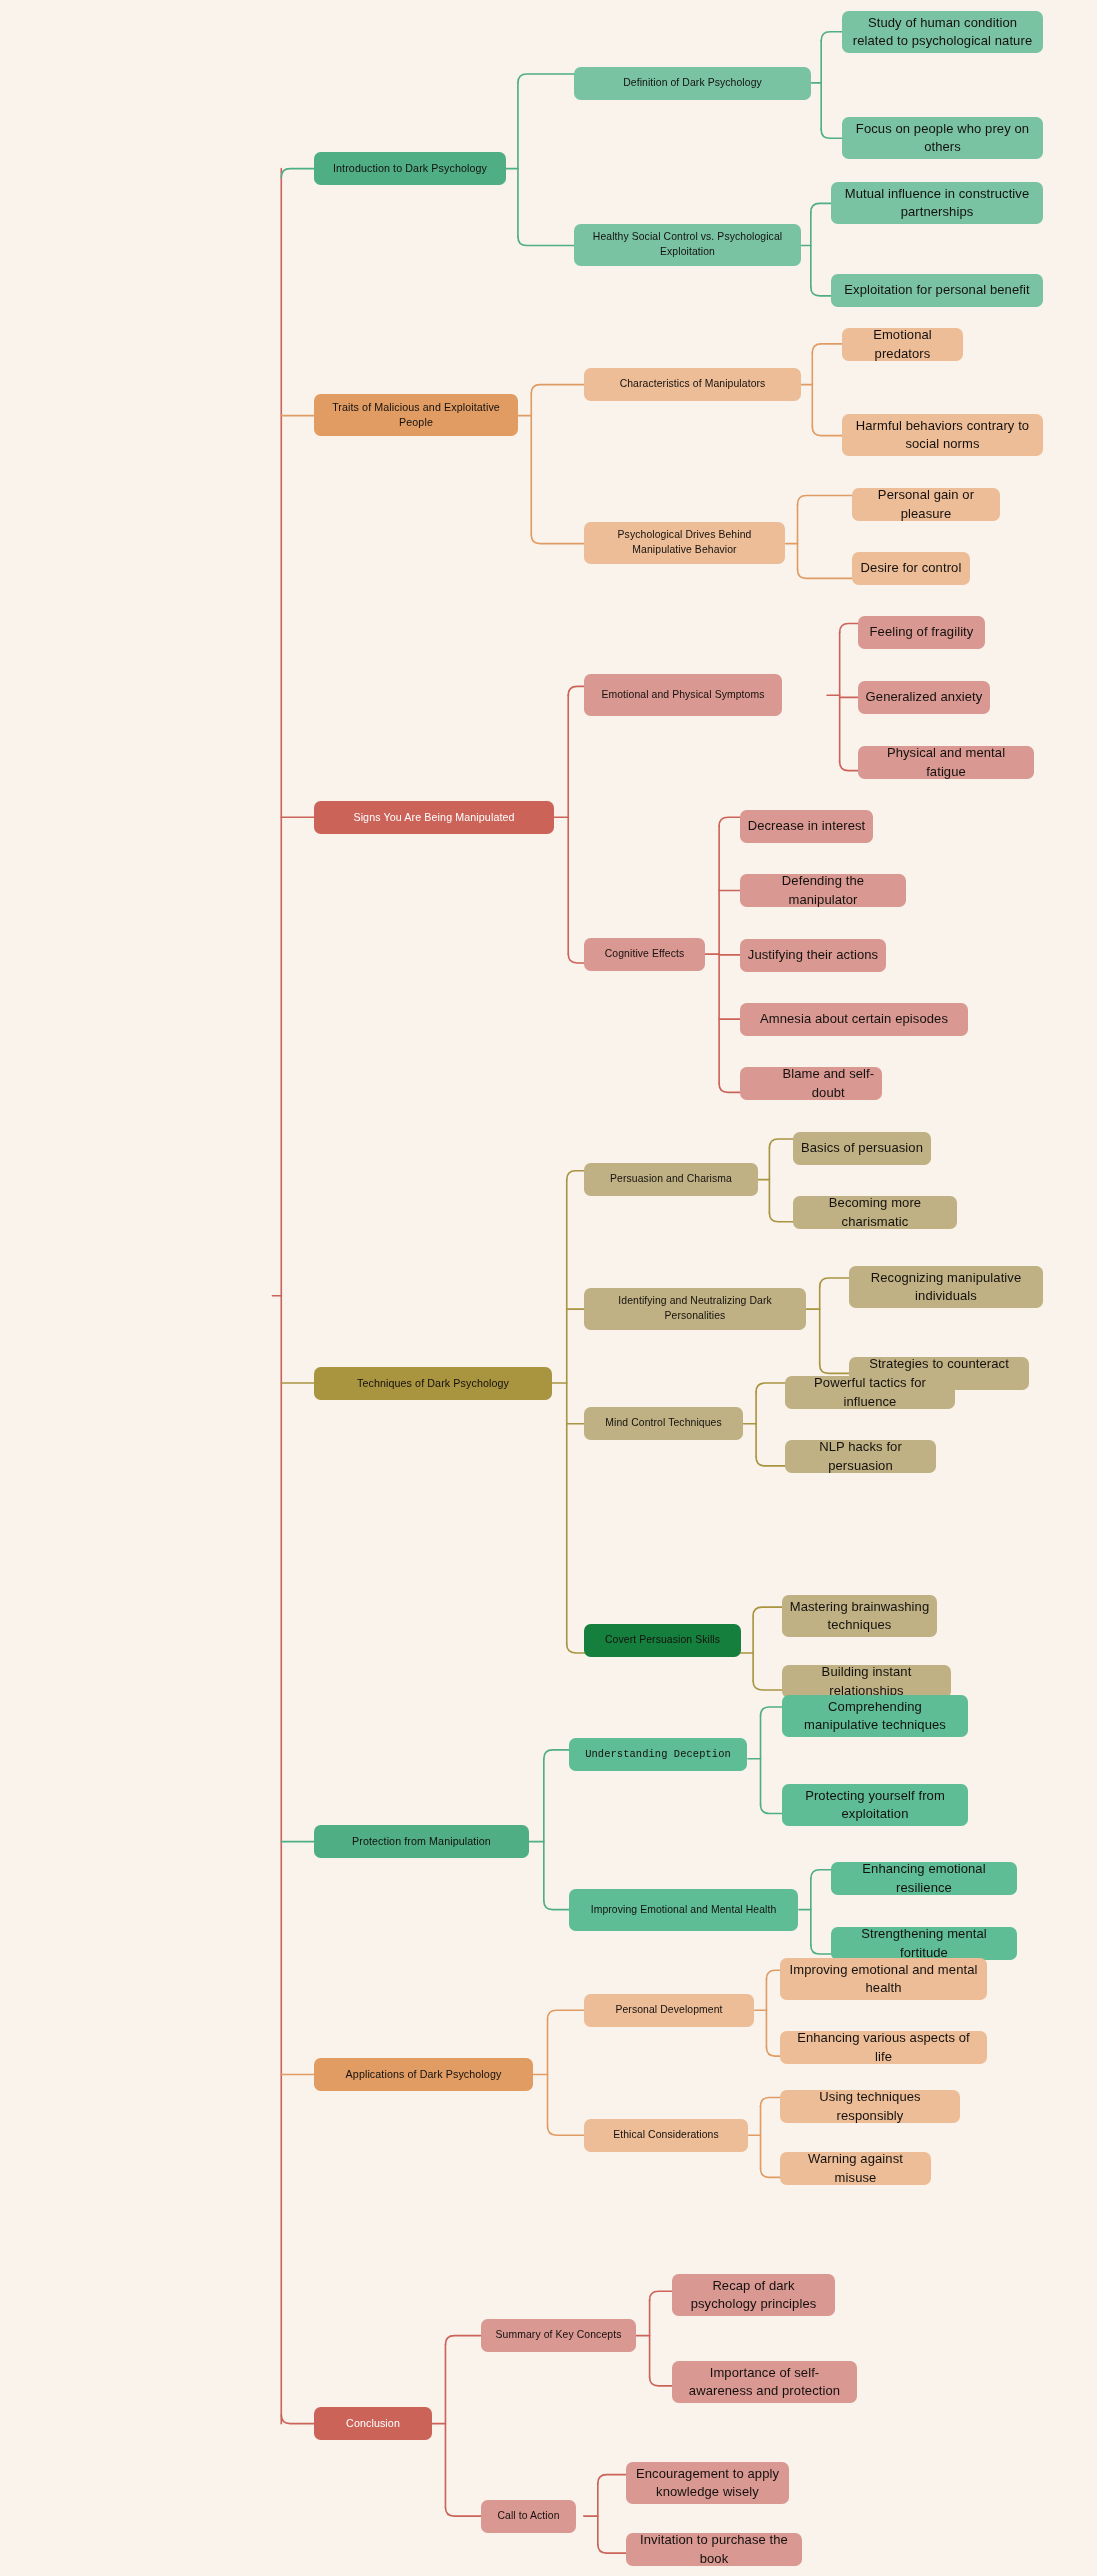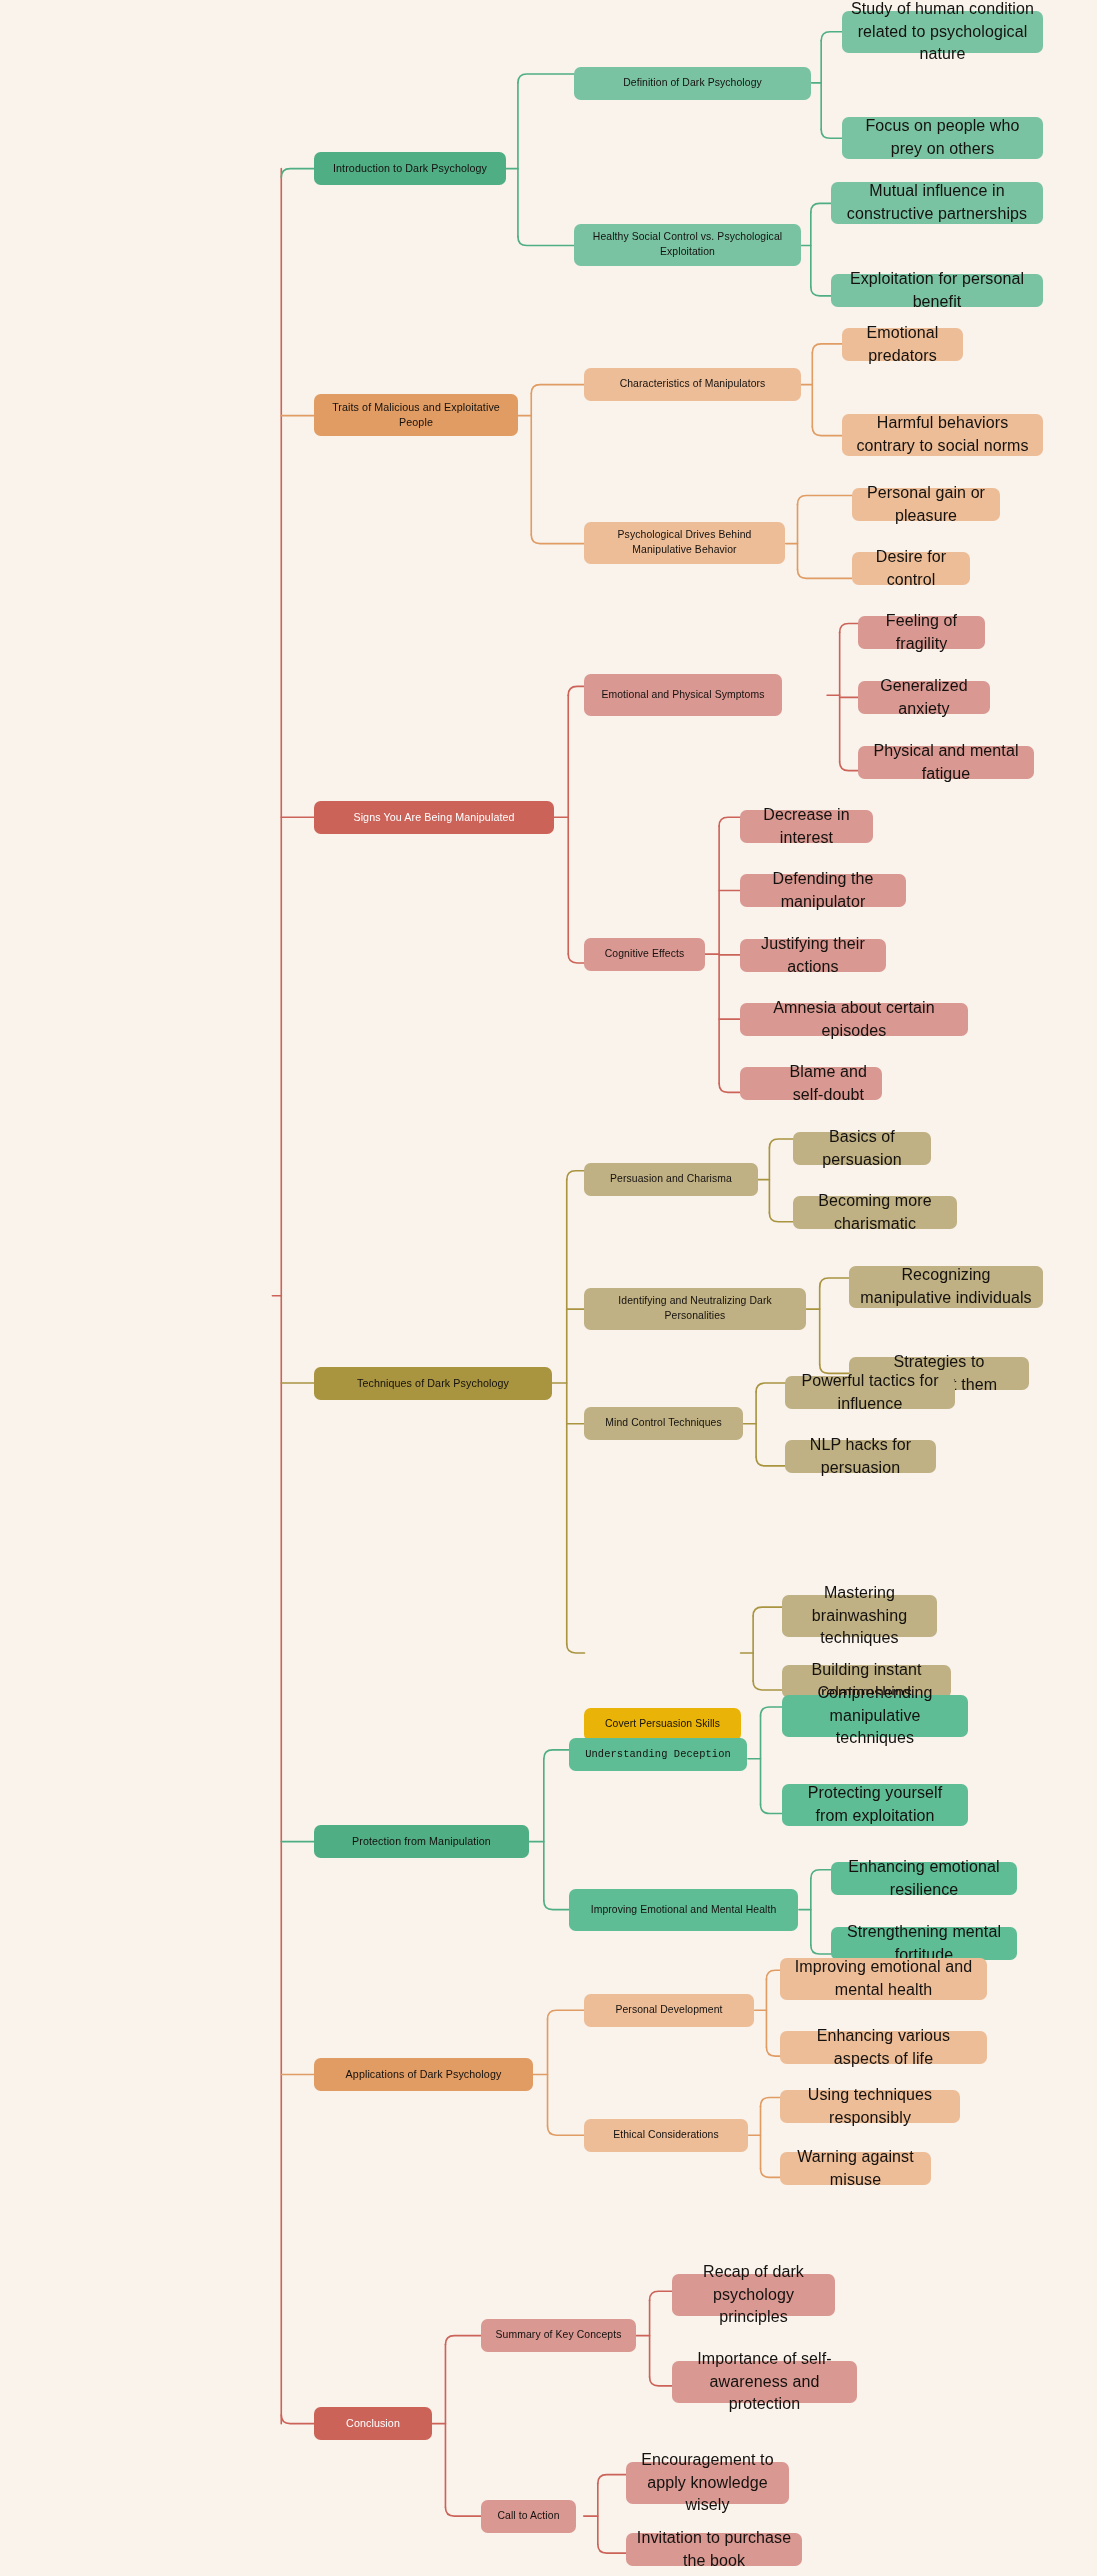--- a/index.html
+++ b/index.html
@@ -35,21 +35,21 @@
     text-align: center;
     line-height: 1.42;
     padding: 3px 7.4px;
     color: #14110f;
     letter-spacing: 0.1px;
     -webkit-font-smoothing: antialiased;
   }
   .node.root  { font-size: 11.5px; }
   .node.lvl1  { font-size: 10.7px; }
   .node.lvl2  { font-size: 10.4px; }
-  .node.lvl3  { font-size: 16px; }
+  .node.lvl3  { font-size: 13px; }
   .node.white-text { color: #ffffff; }
 </style>
 </head>
 <body>
 
 <div id="canvas">
 
   <svg id="edges" viewBox="0 0 1484 3483" width="1098" height="2576">
     <g fill="none" stroke-width="2.2" stroke-linecap="round">
 
@@ -274,21 +274,21 @@
   <div class="node lvl3" style="left:849px; top:1266px; width:194px; height:42px; background:#bfb183;">Recognizing manipulative individuals</div>
 
   <div class="node lvl3" style="left:849px; top:1357px; width:180px; height:33px; background:#bfb183;">Strategies to counteract them</div>
 
   <div class="node lvl2" style="left:584px; top:1407px; width:159px; height:33px; background:#bfb183;">Mind Control Techniques</div>
 
   <div class="node lvl3" style="left:785px; top:1376px; width:170px; height:33px; background:#bfb183;">Powerful tactics for influence</div>
 
   <div class="node lvl3" style="left:785px; top:1440px; width:151px; height:33px; background:#bfb183;">NLP hacks for persuasion</div>
 
-  <div class="node lvl2" style="left:584px; top:1708px; width:157px; height:33px; background:#eab308;text-align:center;">Covert Persuasion Skills</div>
+  <div class="node lvl2" style="left:584px; top:1624px; width:157px; height:33px; background:#15803d;text-align:center;">Covert Persuasion Skills</div>
 
   <div class="node lvl3" style="left:782px; top:1595px; width:155px; height:42px; background:#bfb183;">Mastering brainwashing techniques</div>
 
   <div class="node lvl3" style="left:782px; top:1665px; width:169px; height:33px; background:#bfb183;">Building instant relationships</div>
 
   <div class="node lvl1" style="left:314px; top:1825px; width:215px; height:33px; background:#4fae84;">Protection from Manipulation</div>
 
   <div class="node lvl2" style="left:569px; top:1738px; width:178px; height:33px; background:#5ebd95;font-family:Liberation Mono, monospace;">Understanding Deception</div>
 
   <div class="node lvl3" style="left:782px; top:1695px; width:186px; height:42px; background:#5ebd95;">Comprehending manipulative techniques</div>

